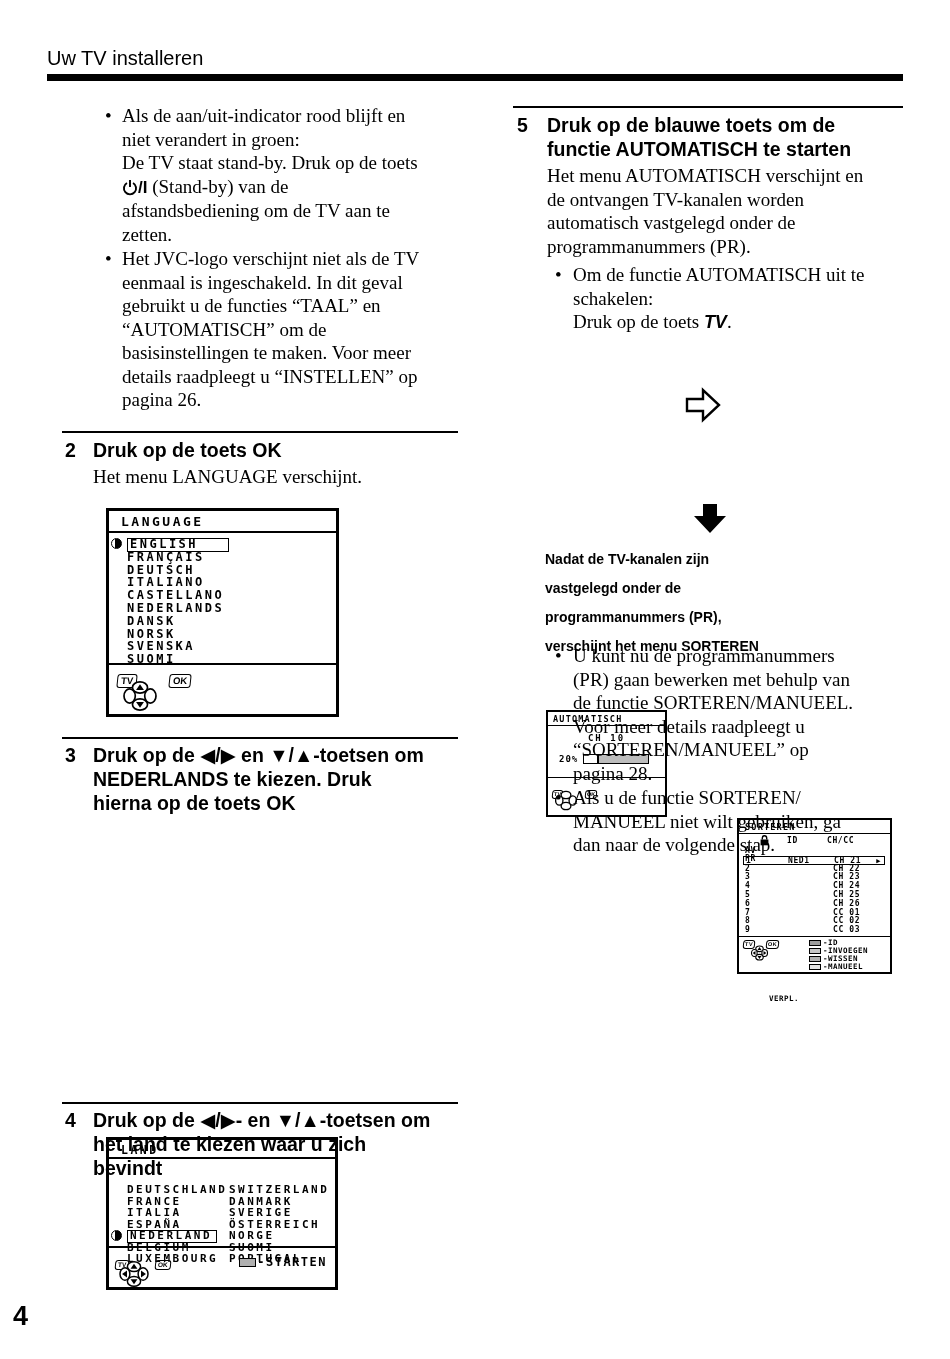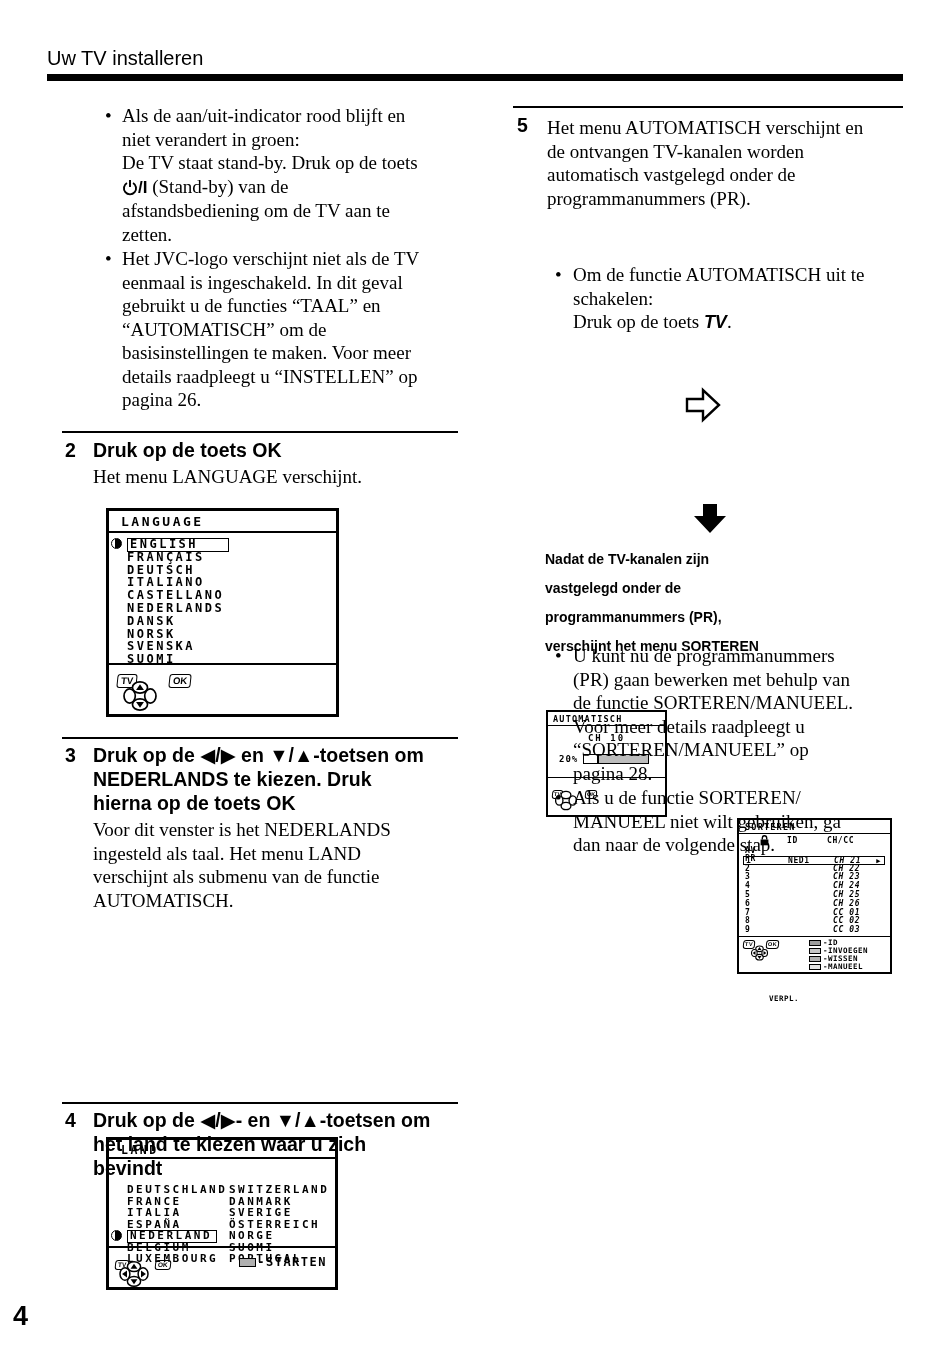--- a/index.html
+++ b/index.html
@@ -77,21 +77,21 @@
   .sort-title{font-size:8.5px;letter-spacing:1.2px;padding:2px 0 1px 6px;border-bottom:1.5px solid #000;height:14px;}
   .sort-head{position:relative;height:13px;font-size:8px;letter-spacing:0.6px;}
   .sort-head .h-pr{position:absolute;left:6px;top:20px;}
   .sort-head .h-id{position:absolute;left:48px;top:2px;}
   .sort-head .h-ch{position:absolute;left:88px;top:2px;}
   .sort-head .lock{position:absolute;left:21px;top:1px;}
   .s-rows{font-size:8px;letter-spacing:0.6px;padding-left:6px;}
   .s-row{display:flex;height:8.8px;line-height:8.8px;position:relative;}
   .s-pr{width:42px;}
   .s-id{width:46px;}
-  .s-ch{flex:1;font-style:italic;}
+  .s-ch{flex:1;}
   .s-row.sel{border:1px solid #000;line-height:7.5px;width:142px;margin:0 0 0 -2px;padding-left:2px;}
   .s-arrow{position:absolute;right:3px;top:0;font-size:7px;line-height:8px;}
   .sort-footer{border-top:1.5px solid #000;position:absolute;left:0;right:0;bottom:0;height:36px;font-size:7.5px;letter-spacing:0.5px;}
   .sort-footer .dp{position:absolute;left:12px;top:8px;}
   .verpl{position:absolute;left:30px;top:24px;margin-top:33px;}
   .legend{position:absolute;left:70px;top:2px;}
   .lg-row{display:flex;align-items:center;height:7.9px;}
   .lg-box{display:inline-block;width:12px;height:6px;border:1px solid #000;margin-right:2px;}
   .lg-row:nth-child(1) .lg-box{background:#9e9e9e;}
   .lg-row:nth-child(2) .lg-box{background:#c6c6c6;}
@@ -170,24 +170,20 @@
   </div>
 </div>
 
 <div class="abs rule" style="left:62px;top:737px;width:396px;"></div>
 
 <div class="abs step sansb h-step" style="left:93px;top:743px;">
   <span class="num">3</span>
   <div class="pre">Druk op de ◀/▶ en ▼/▲-toetsen om
 NEDERLANDS te kiezen. Druk
 hierna op de toets OK</div>
-  <div class="body serif pre">Voor dit venster is het NEDERLANDS
-ingesteld als taal. Het menu LAND
-verschijnt als submenu van de functie
-AUTOMATISCH.</div>
 </div>
 
 <div class="abs screen mono" style="left:106px;top:928px;width:232px;height:153px;">
   <div class="land-title">LAND</div>
   <div class="land-cols">
     <div class="land-col c1" id="land-col1">
         <div class="m-item">DEUTSCHLAND</div>
         <div class="m-item">FRANCE</div>
         <div class="m-item">ITALIA</div>
         <div class="m-item">ESPAÑA</div>
@@ -233,20 +229,22 @@
 het land te kiezen waar u zich
 bevindt</div>
 </div>
 
 <div class="abs pgnum" style="left:13px;top:1303px;">4</div>
 
 <div class="abs rule" style="left:513px;top:106px;width:390px;"></div>
 
 <div class="abs step sansb h-step" style="left:547px;top:113px;width:358px;">
   <span class="num" style="left:-30px;">5</span>
+  <div class="pre">Druk op de blauwe toets om de
+functie AUTOMATISCH te starten</div>
   <div class="body serif pre">Het menu AUTOMATISCH verschijnt en
 de ontvangen TV-kanalen worden
 automatisch vastgelegd onder de
 programmanummers (PR).</div>
 </div>
 
 <div class="abs serif" style="left:555px;top:263px;width:352px;">
   <div class="bullet rb">
     <span class="bdot">•</span>
     <span class="btxt pre"><span>Om de functie AUTOMATISCH uit te

